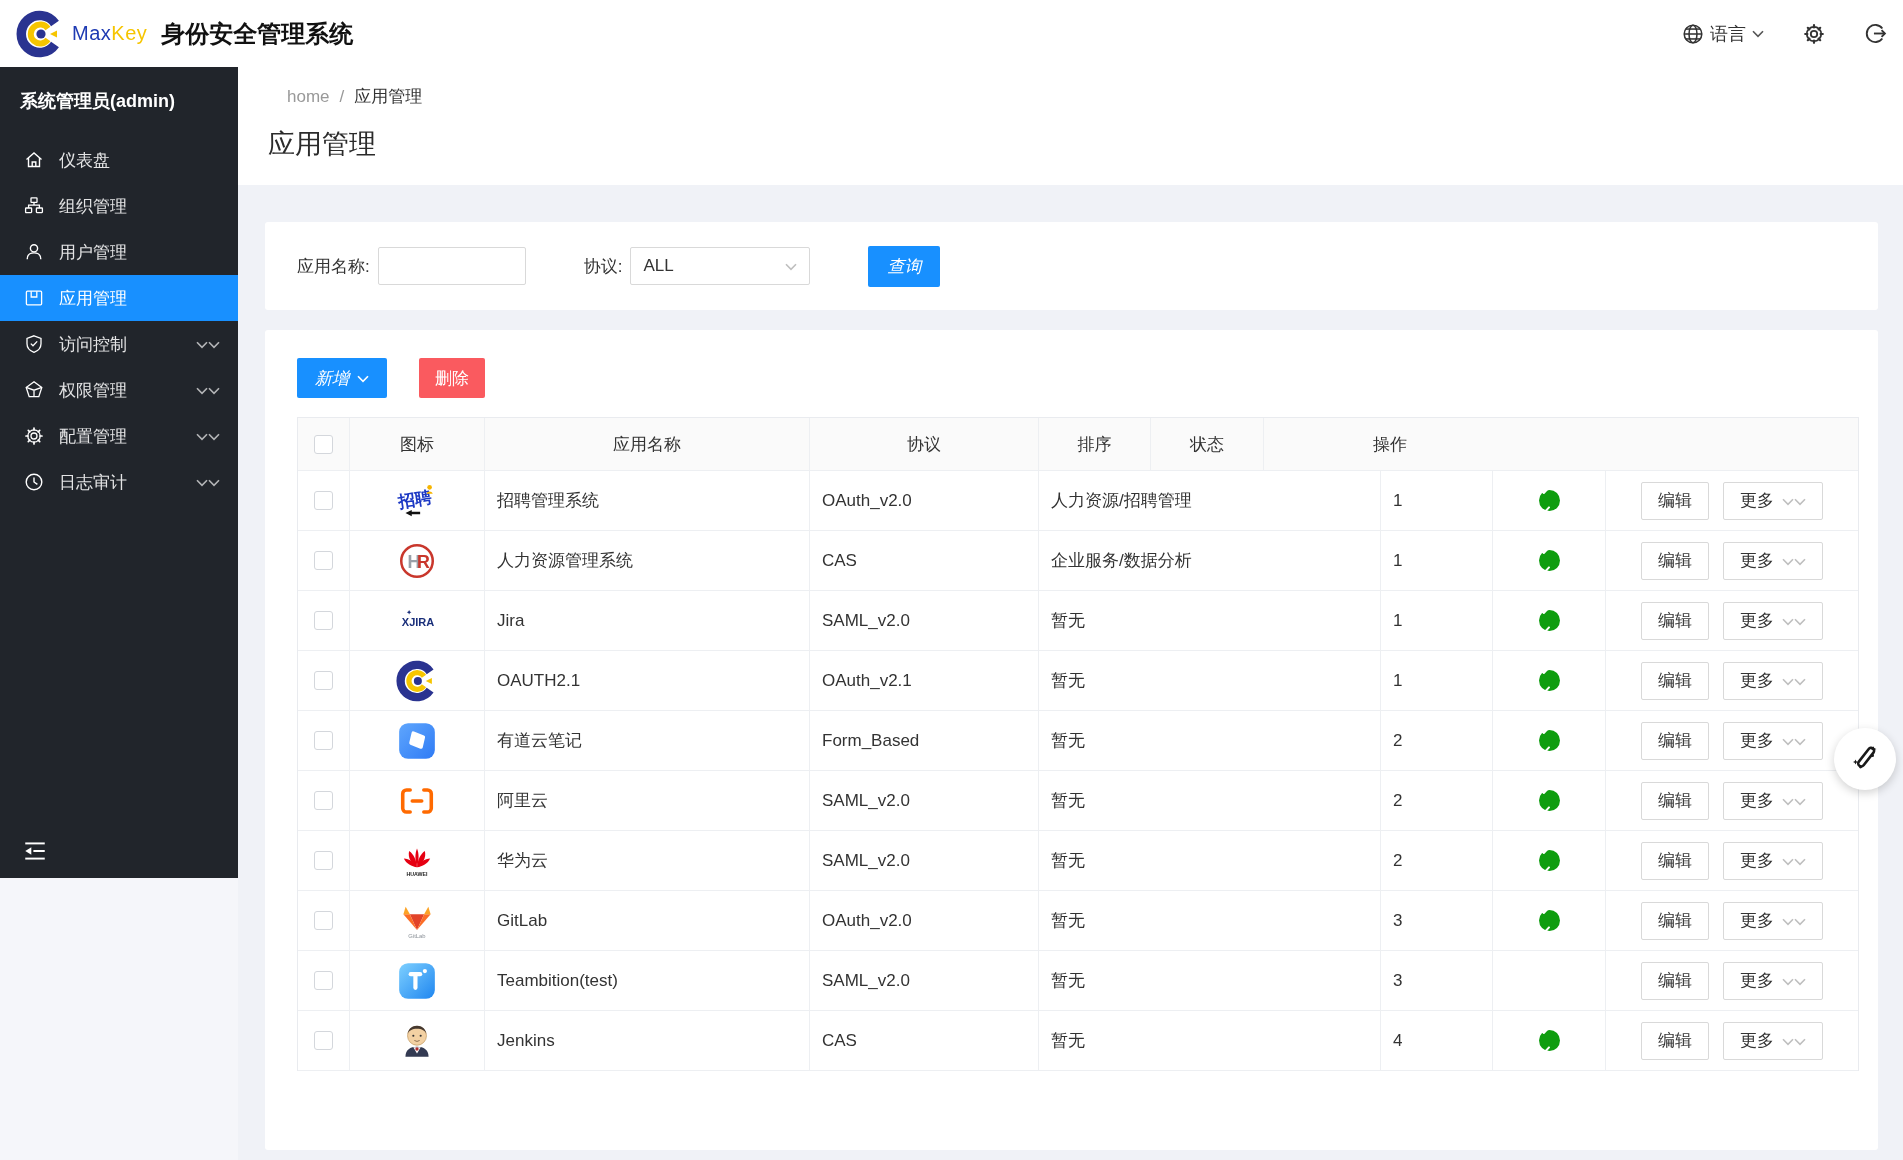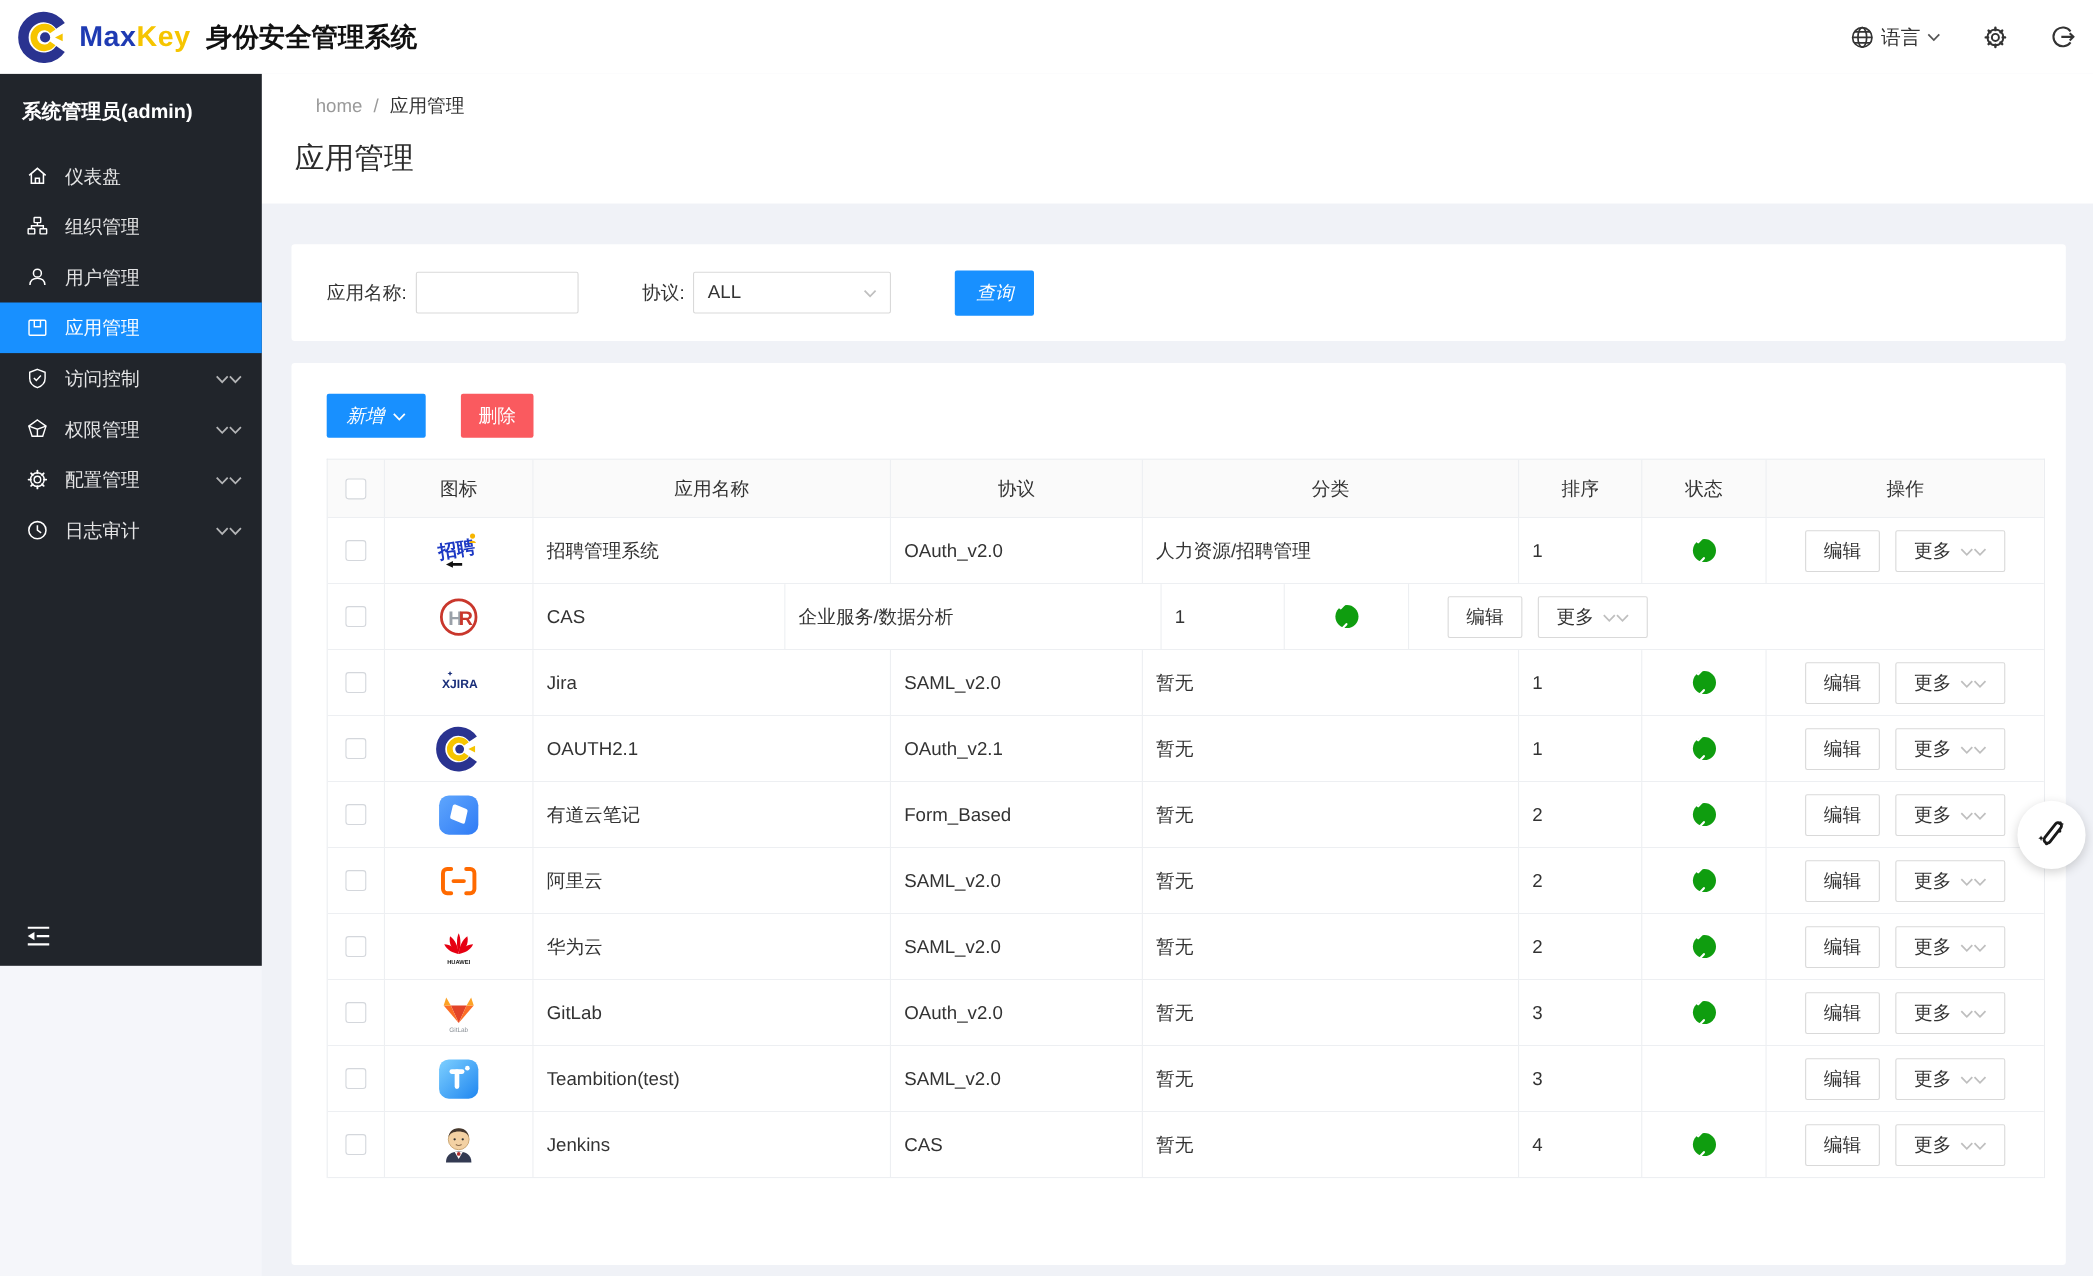--- a/index.html
+++ b/index.html
@@ -6,21 +6,21 @@
   html,body { width:1903px; height:1160px; }
   body {
     position:relative; overflow:hidden;
     font-family:"Liberation Sans","DejaVu Sans",sans-serif;
     background:#f0f2f7; color:#333;
   }
   
   .topbar { position:absolute; top:0; left:0; width:1903px; height:67px; background:#fff; z-index:30; display:flex; align-items:center; }
   .brand { display:flex; align-items:center; padding-left:16px; gap:8px; }
   .brand-logo svg { width:48px; height:48px; display:block; }
-  .brand-name { font-size:26px; font-weight:bold; letter-spacing:.5px; }
+  .brand-name { font-size:20px; font-weight:normal; letter-spacing:.5px; }
   .brand-max { color:#1f3bb3; } .brand-key { color:#f6c500; }
   .brand-title { font-size:24px; font-weight:bold; color:#111; margin-left:6px; }
   .topbar-right { margin-left:auto; display:flex; align-items:center; gap:38px; padding-right:16px; }
   .top-item { display:flex; align-items:center; gap:6px; font-size:18px; color:#333; cursor:pointer; }
   .top-item svg { display:block; }
   
   .sidebar { position:absolute; top:67px; left:0; width:238px; height:811px; background:#21252b; z-index:20; }
   .side-user { color:#fff; font-weight:bold; font-size:18px; padding:22px 0 10px 20px; }
   .side-menu { margin-top:14px; }
   .side-item { height:46px; display:flex; align-items:center; padding:0 18px 0 24px; color:rgba(255,255,255,.88); font-size:17px; cursor:pointer; position:relative; }
@@ -284,21 +284,20 @@
       </div>
 
       <div class="tbl">
         <div class="trow thead">
           <div class="td c-check">
               <span class="checkbox"></span>
             </div>
           <div class="td c-icon">图标</div>
           <div class="td c-name" style="justify-content:center">应用名称</div>
           <div class="td c-proto" style="justify-content:center">协议</div>
-          <div class="td c-cat" style="justify-content:center">分类</div>
           <div class="td c-sort" style="justify-content:center">排序</div>
           <div class="td c-status">状态</div>
           <div class="td c-actions">操作</div>
         </div>
         <div id="table-body">
   <div class="trow">
     <div class="td c-check">
                 <span class="checkbox"></span>
               </div>
     <div class="td c-icon">
@@ -346,20 +345,21 @@
               </div>
     <div class="td c-icon">
                 <span class="app-logo">
                   <svg viewBox="0 0 40 40">
                     <circle cx="20" cy="20" r="15" fill="#fff" stroke="#c9372c" stroke-width="2.4"></circle>
                     <text x="11" y="27" font-size="17" font-weight="bold" fill="#9aa0a8" font-family="inherit">H</text>
                     <text x="20" y="27" font-size="17" font-weight="bold" fill="#c9372c" font-family="inherit">R</text>
                   </svg>
                 </span>
               </div>
+    <div class="td c-name">人力资源管理系统</div>
     <div class="td c-proto">CAS</div>
     <div class="td c-cat">企业服务/数据分析</div>
     <div class="td c-sort">1</div>
     <div class="td c-status">
                 <span class="status-ok">
                   <span><svg viewBox="0 0 12 12" fill="none" stroke="#fff" stroke-width="2" stroke-linecap="round" stroke-linejoin="round">
                       <path d="M2 6.2 L4.8 9 L10 3.4"></path>
                     </svg><svg viewBox="0 0 12 12" fill="none" stroke="#fff" stroke-width="2" stroke-linecap="round" stroke-linejoin="round">
                       <path d="M2 6.2 L4.8 9 L10 3.4"></path>
                     </svg></span>

